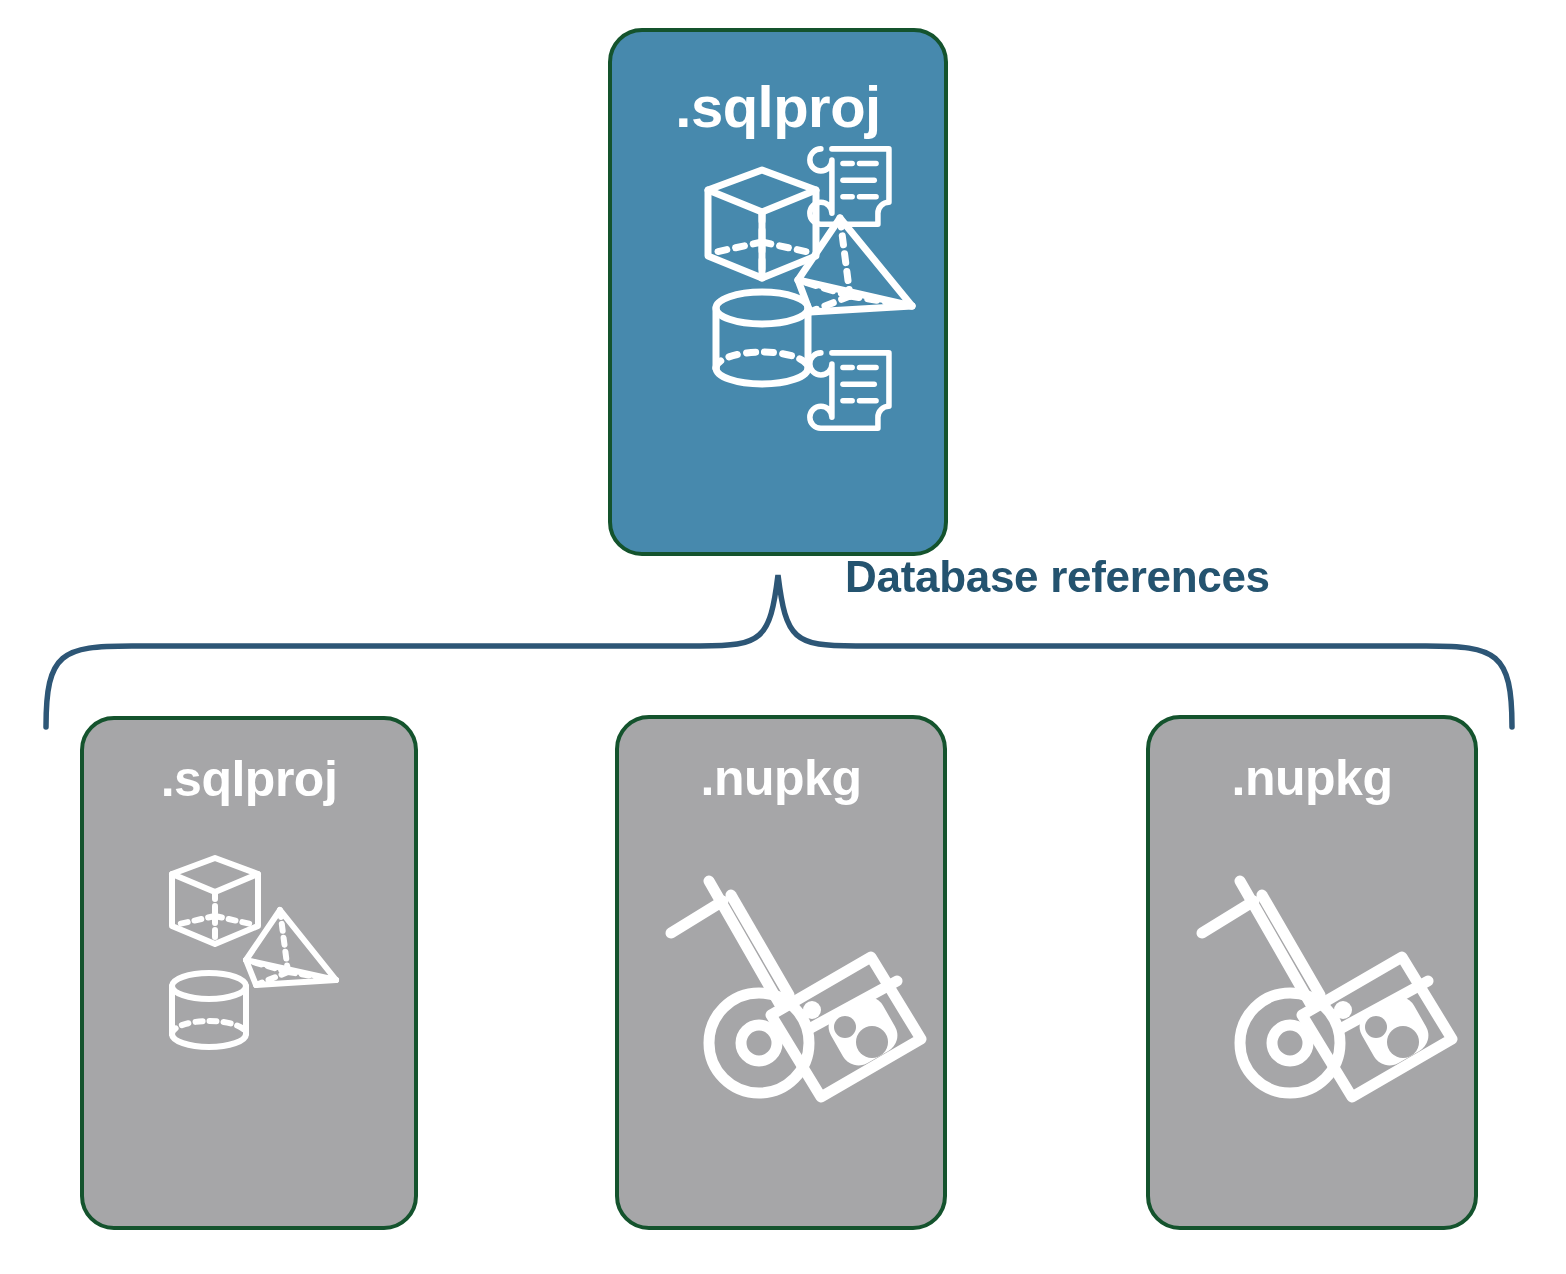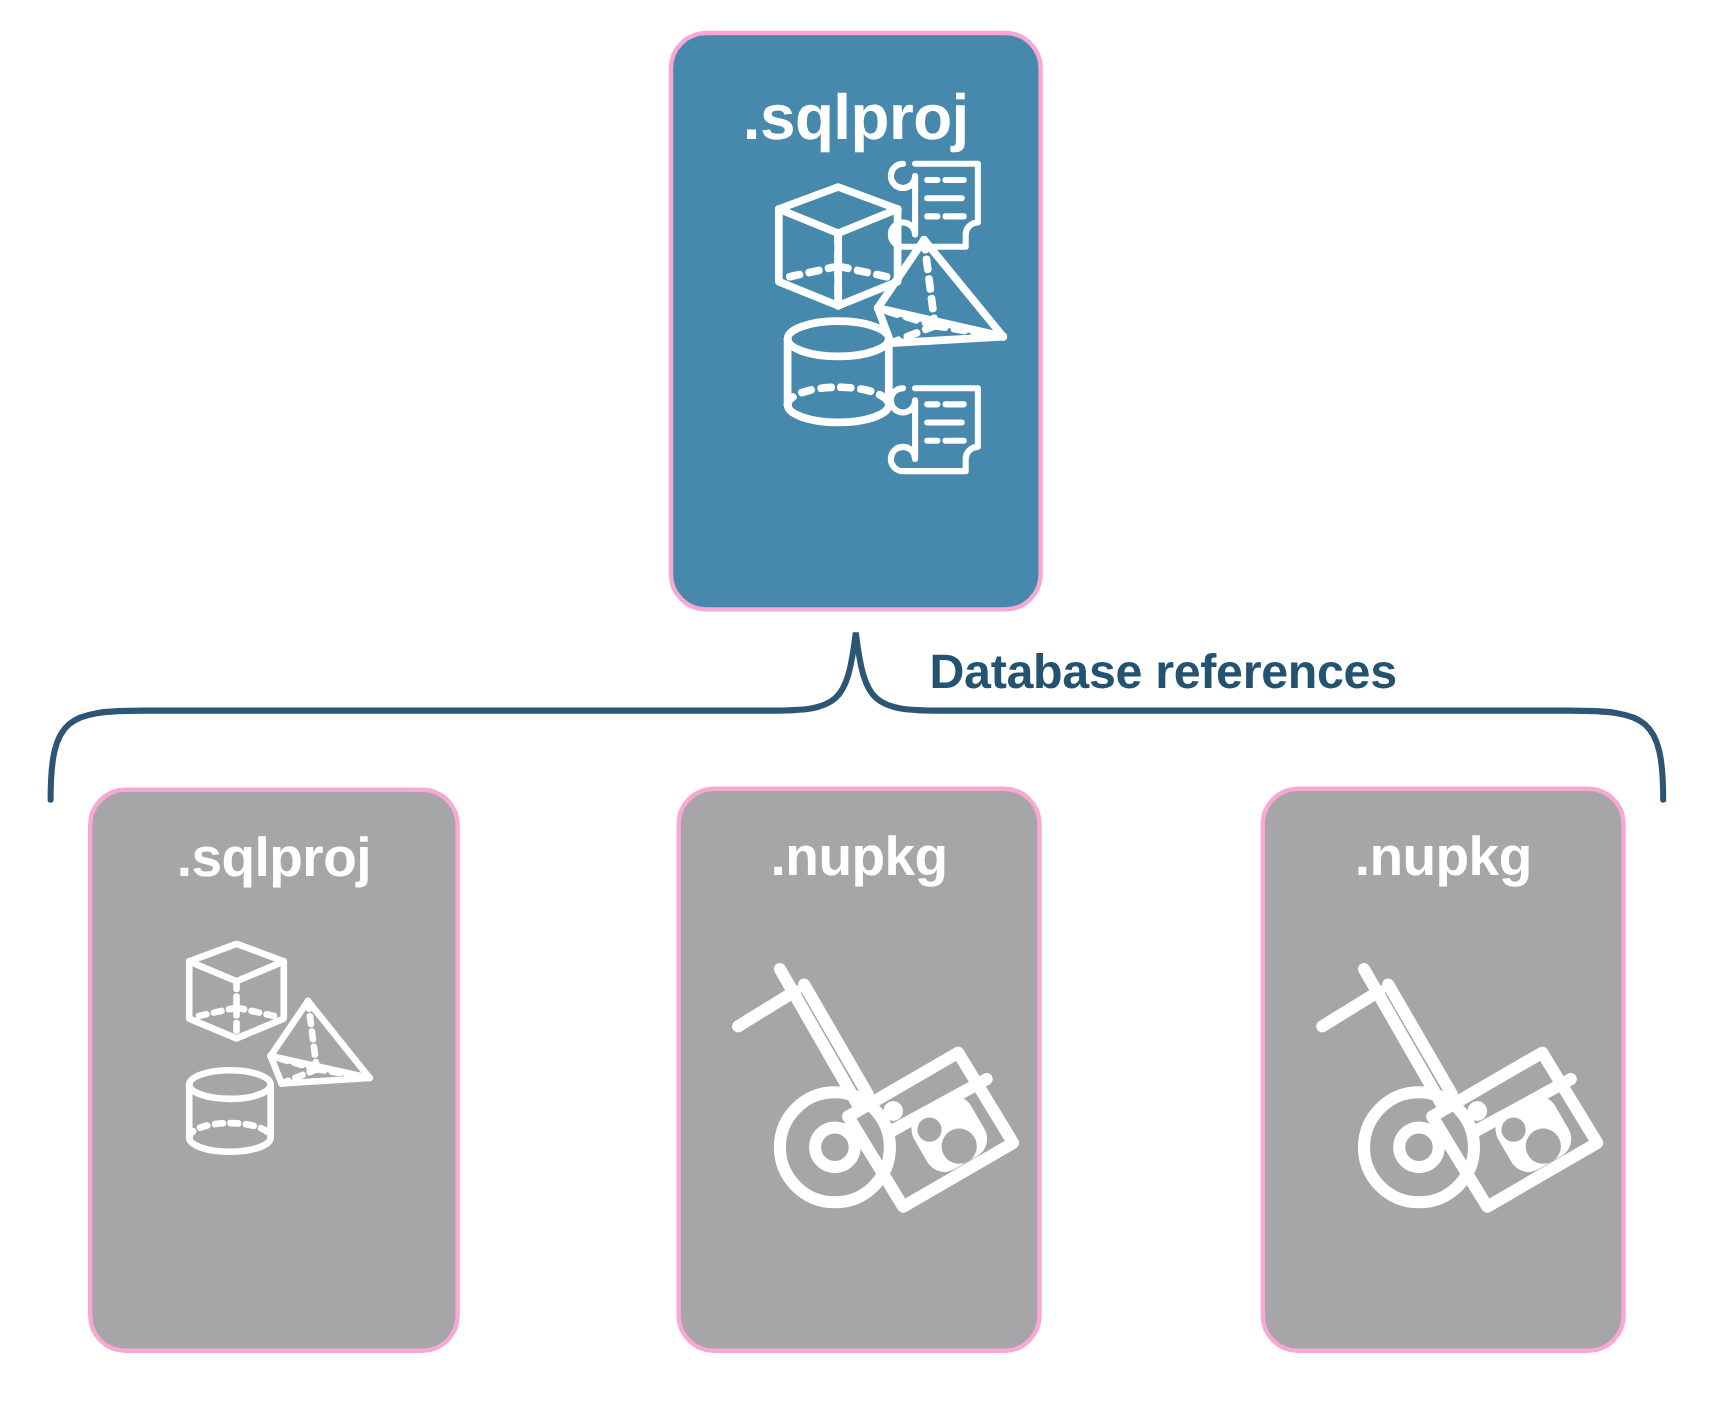--- a/index.html
+++ b/index.html
@@ -15,21 +15,21 @@
     width: 1566px;
     height: 1274px;
     background: #ffffff;
     overflow: hidden;
   }
 
   
   .node {
     position: absolute;
     box-sizing: border-box;
-    border: 4px solid #f9a8d4;
+    border: 4px solid #14532d;
     border-radius: 34px;
     display: flex;
     flex-direction: column;
     align-items: center;
   }
   .node.primary  { background: #4789ad; }
   .node.secondary{ background: #a6a6a8; }
 
   .node-title {
     color: #ffffff;
@@ -128,21 +128,21 @@
   <svg id="brace" viewBox="0 0 1566 1274">
     <path d="M46 727
              C 46 652, 62 646, 132 646
              L 700 646
              C 762 646, 770 640, 778 575
              C 786 640, 794 646, 856 646
              L 1426 646
              C 1496 646, 1512 652, 1512 727" fill="none" stroke="#2d5676" stroke-width="5.5" stroke-linecap="round"></path>
   </svg>
 
-  <div class="edge-label" style="left:845px; top:586px;">Database references</div>
+  <div class="edge-label" style="left:845px; top:552px;">Database references</div>
 
   <div class="node secondary" style="left:80px; top:716px; width:338px; height:514px;">
     <div class="node-title">.sqlproj</div>
     <div class="node-art">
       <svg width="338" height="330" viewBox="0 0 338 330" style="position:absolute;left:0;top:24px;">
         <g fill="none" stroke="#ffffff" stroke-width="6" stroke-linecap="round" stroke-linejoin="round">
 
           <g>
             <path d="M88 46 L131 30 L174 46 L174 98 L131 116 L88 98 Z"></path>
             <path d="M88 46 L131 64 L174 46"></path>

